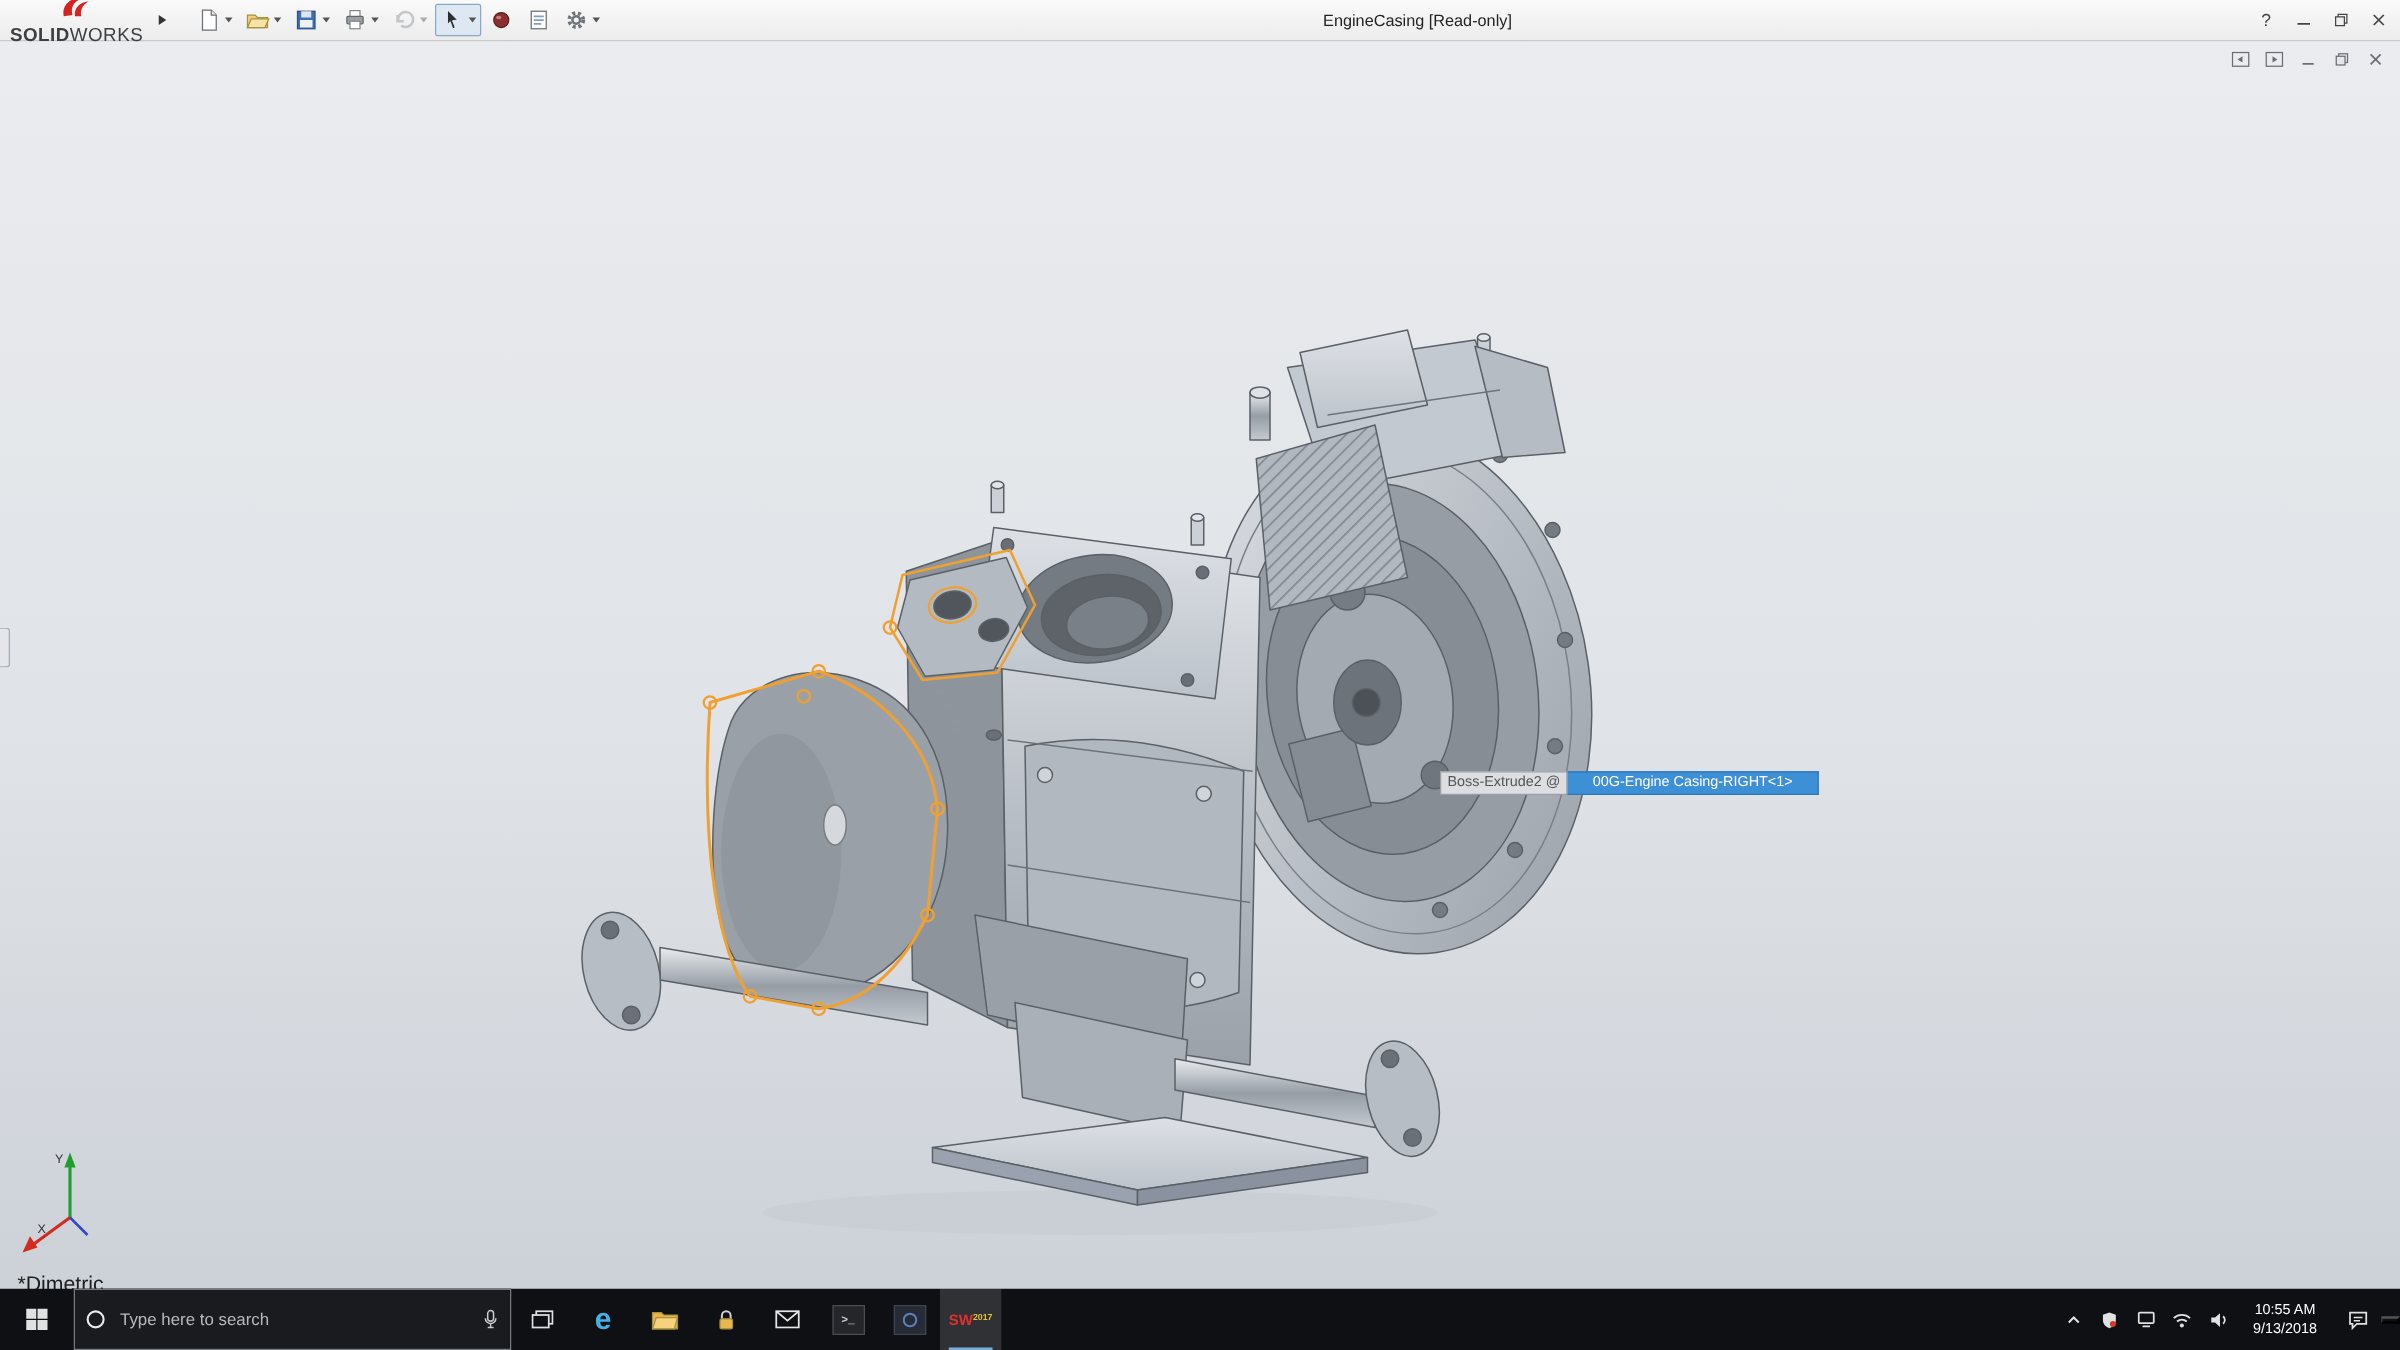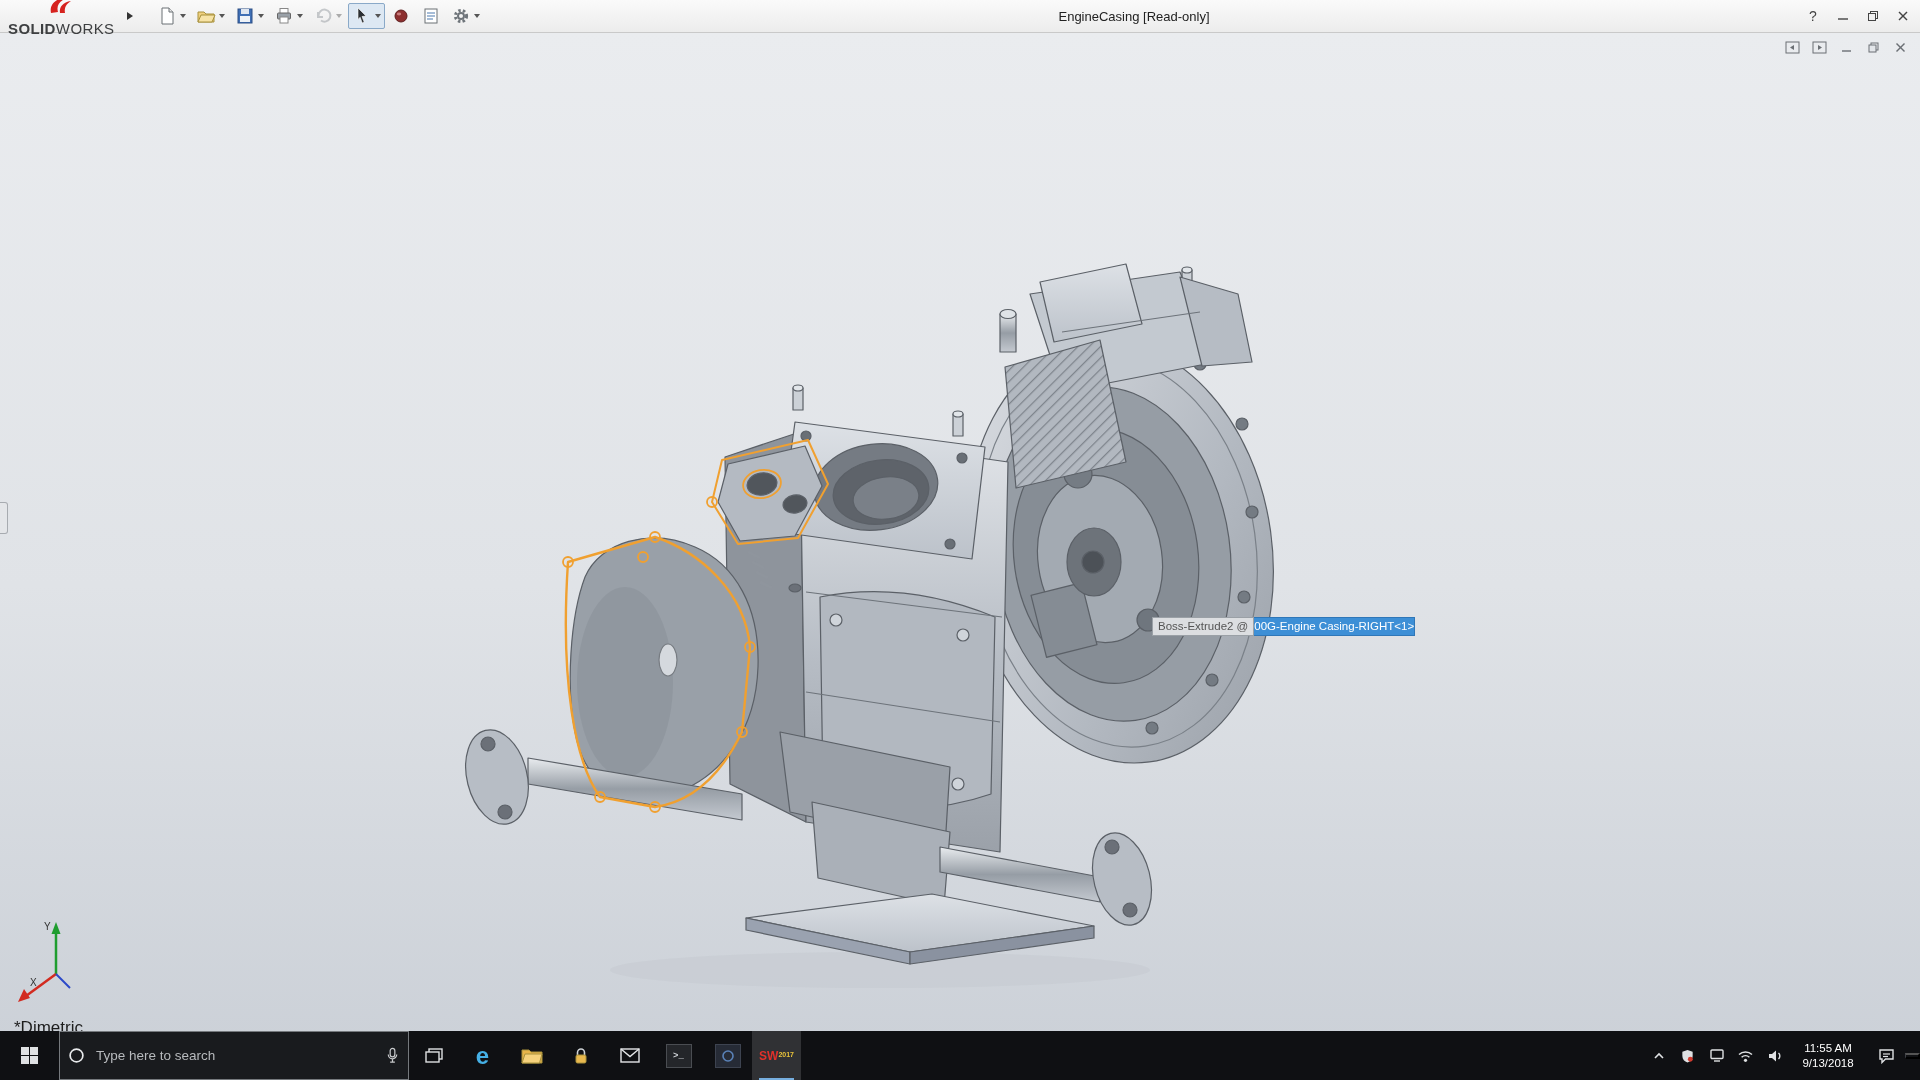--- a/index.html
+++ b/index.html
@@ -29,21 +29,21 @@
             background:linear-gradient(180deg,#eaecef 0%,#e0e3e7 55%,#ccd1d8 100%);overflow:hidden;}
   .model{position:absolute;inset:0;width:100%;height:100%;}
   .doc-controls{position:absolute;top:6px;right:10px;display:flex;gap:7px;z-index:5;}
   .doc-btn{width:20px;height:18px;display:grid;place-items:center;border:none;background:transparent;padding:0;cursor:pointer;}
 
   .panel-handle{position:absolute;left:0;top:470px;width:7px;height:30px;background:#e4e6e9;
                 border:1px solid #a7abb0;border-left:none;border-radius:0 3px 3px 0;cursor:pointer;}
 
   .tooltip{position:absolute;left:1152px;top:585px;display:flex;font-size:11.5px;line-height:15px;z-index:6;white-space:nowrap;}
   .tip-prefix{background:#dcdee1;border:1px solid #9aa0a6;color:#555;padding:1px 5px;text-align:right;}
-  .tip-highlight{background:#3d8fd6;border:1px solid #2f77b8;border-left:none;color:#fff;padding:1px 0;}
+  .tip-highlight{background:#3d8fd6;border:1px solid #2f77b8;border-left:none;color:#fff;padding:1px 20px;}
 
   .triad{position:absolute;left:10px;top:880px;}
   .view-label{position:absolute;left:14px;top:1018px;transform:translateY(-32px);font-size:17px;color:#1d1d1d;}
   
 
   
   .taskbar{position:absolute;left:0;right:0;bottom:0;height:49px;background:#0f1013;
            display:flex;align-items:stretch;z-index:30;color:#e8e8e8;}
   .start-btn{width:59px;border:none;background:transparent;display:grid;place-items:center;cursor:pointer;}
   .win-logo{display:grid;grid-template-columns:8px 8px;grid-template-rows:8px 8px;gap:1.5px;}
@@ -467,21 +467,21 @@
           <circle cx="8.5" cy="11.3" r="1.6" fill="#dfe1e3"></circle>
         </svg>
       </button>
       <button class="tray-btn">
         <svg width="16" height="14" viewBox="0 0 16 14">
           <path d="M2 5 v4 h3 l4 3.5 V1.5 L5 5 Z" fill="#dfe1e3"></path>
           <path d="M11.5 4 a4 4 0 0 1 0 6" fill="none" stroke="#dfe1e3" stroke-width="1.4"></path>
         </svg>
       </button>
       <button class="clock">
-        <div>11:55 AM</div>
+        <div>10:55 AM</div>
         <div>9/13/2018</div>
       </button>
       <button class="tray-btn" style="width:38px;">
         <svg width="17" height="16" viewBox="0 0 17 16">
           <path d="M2 2 h13 v9 h-7.5 l-3.5 3.5 V11 H2 Z" fill="none" stroke="#dfe1e3" stroke-width="1.4"></path>
           <line x1="5" y1="6" x2="12" y2="6" stroke="#dfe1e3" stroke-width="1.2"></line>
           <line x1="5" y1="8.5" x2="10" y2="8.5" stroke="#dfe1e3" stroke-width="1.2"></line>
         </svg>
       </button>
       <button class="show-desktop"></button>

